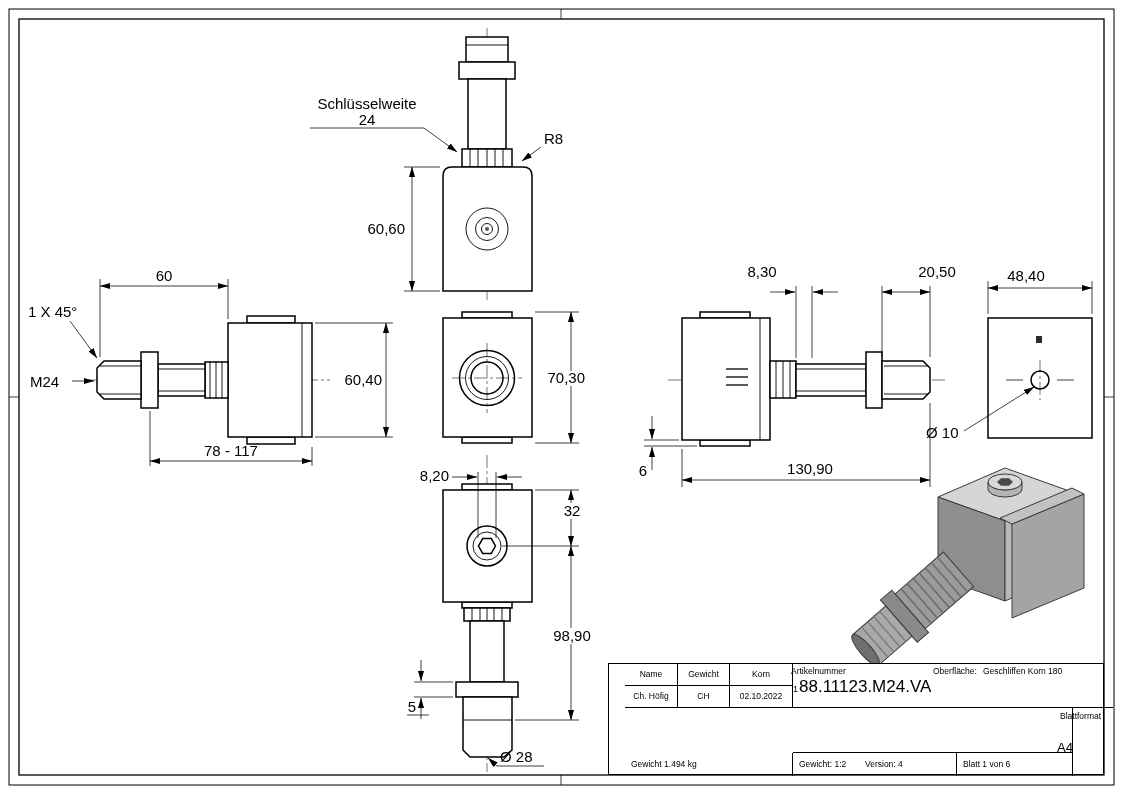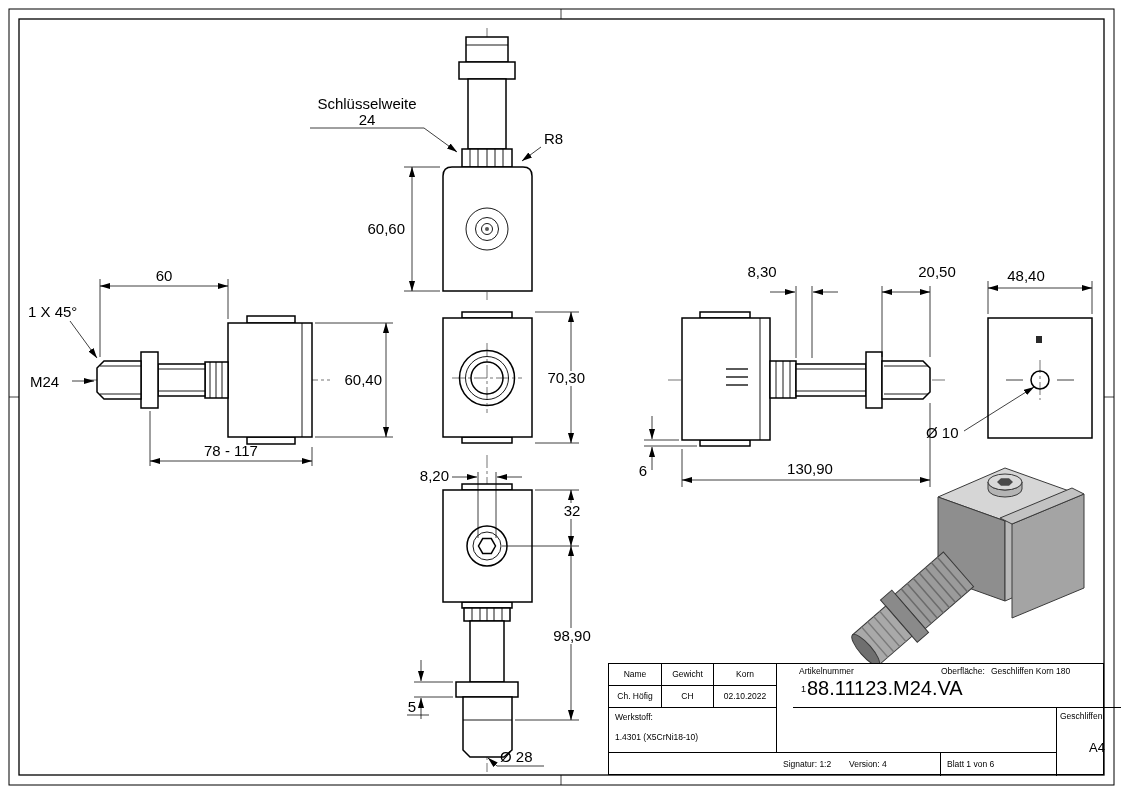--- a/index.html
+++ b/index.html
@@ -8,21 +8,21 @@
   .ol{fill:#fff;stroke:#000;stroke-width:1.5;}
   .olnf{fill:none;stroke:#000;stroke-width:1.5;}
   .med{fill:none;stroke:#000;stroke-width:0.9;}
   .thin{fill:none;stroke:#000;stroke-width:0.75;}
   .cl{fill:none;stroke:#3a3a3a;stroke-width:0.7;stroke-dasharray:13 3 3 3;}
   .dt{font:15px "Liberation Sans",sans-serif;fill:#000;}
   .wbg{fill:#fff;stroke:none;}
   
   .tb{position:absolute;left:608px;top:663px;width:496px;height:112px;border:1.4px solid #000;box-sizing:border-box;background:#fff;color:#000;}
   .cell{position:absolute;box-sizing:border-box;}
-  .br{border-right:1px solid #000;}
+  .br{border-right:1px solid #000;margin-left:16px;}
   .bb{border-bottom:1px solid #000;}
   .lab{font-size:8.5px;line-height:1.1;}
   .cen{display:flex;align-items:center;justify-content:center;}
 </style>
 </head>
 <body>
 
 <div class="page">
 
 <svg width="1123" height="794" viewBox="0 0 1123 794">
@@ -277,40 +277,39 @@
 </svg>
 
 <div class="tb">
   <div class="cell cen lab br bb" style="left:0;top:0;width:53px;height:22px">Name</div>
   <div class="cell cen lab br bb" style="left:53px;top:0;width:52px;height:22px">Gewicht</div>
   <div class="cell cen lab br bb" style="left:105px;top:0;width:63px;height:22px">Korn</div>
   <div class="cell cen lab br bb" style="left:0;top:22px;width:53px;height:22px">Ch. Höfig</div>
   <div class="cell cen lab br bb" style="left:53px;top:22px;width:52px;height:22px">CH</div>
   <div class="cell cen lab br bb" style="left:105px;top:22px;width:63px;height:22px">02.10.2022</div>
 
-  <div class="cell bb" style="left:184px;top:0;width:328px;height:44px">
+  <div class="cell bb" style="left:176px;top:0;width:328px;height:44px">
     <span class="lab" style="position:absolute;left:6px;top:3px">Artikelnummer</span>
     <span class="lab" style="position:absolute;left:148px;top:3px">Oberfläche:</span>
     <span class="lab" style="position:absolute;left:198px;top:3px">Geschliffen Korn 180</span>
     <span style="position:absolute;left:8px;top:20px;font-size:9px">1</span>
-    <span style="position:absolute;left:14px;top:13px;font-size:20px">88.11123.M24.VA</span>
-  </div>
-
-  <div class="cell br bb" style="left:0;top:44px;width:168px;height:45px">
-    <div class="lab" style="position:absolute;left:6px;top:5px">Werkstoff:</div>
-    <div class="lab" style="position:absolute;left:6px;top:25px">1.4301 (X5CrNi18-10)</div>
-  </div>
+    <span style="position:absolute;left:14px;top:13px;font-size:17px">88.11123.M24.VA</span>
+  </div>
+
   <div class="cell br bb" style="left:168px;top:44px;width:280px;height:45px"></div>
   <div class="cell" style="left:448px;top:44px;width:48px;height:68px">
-    <div class="lab" style="position:absolute;left:3px;top:4px">Geschliffen</div>
-    <div style="position:absolute;left:0;right:0;top:32px;text-align:right;font-size:13px">A4</div>
-  </div>
-
+    <div class="lab" style="position:absolute;left:3px;top:4px">Blattformat</div>
+    <div style="position:absolute;left:0;right:0;top:32px;text-align:left;font-size:13px">A4</div>
+  </div>
+
+  <div class="cell br" style="left:0;top:89px;width:168px;height:23px">
+    <div class="lab" style="position:absolute;left:6px;top:7px">Gewicht 1.494 kg</div>
+  </div>
   <div class="cell br" style="left:168px;top:89px;width:164px;height:23px">
-    <span class="lab" style="position:absolute;left:6px;top:7px">Signatur: 1:2</span>
+    <span class="lab" style="position:absolute;left:6px;top:7px">Gewicht: 1:2</span>
     <span class="lab" style="position:absolute;left:72px;top:7px">Version: 4</span>
   </div>
   <div class="cell br" style="left:332px;top:89px;width:116px;height:23px">
     <span class="lab" style="position:absolute;left:6px;top:7px">Blatt 1 von 6</span>
   </div>
 </div>
 
 </div>
 
 </body></html>

